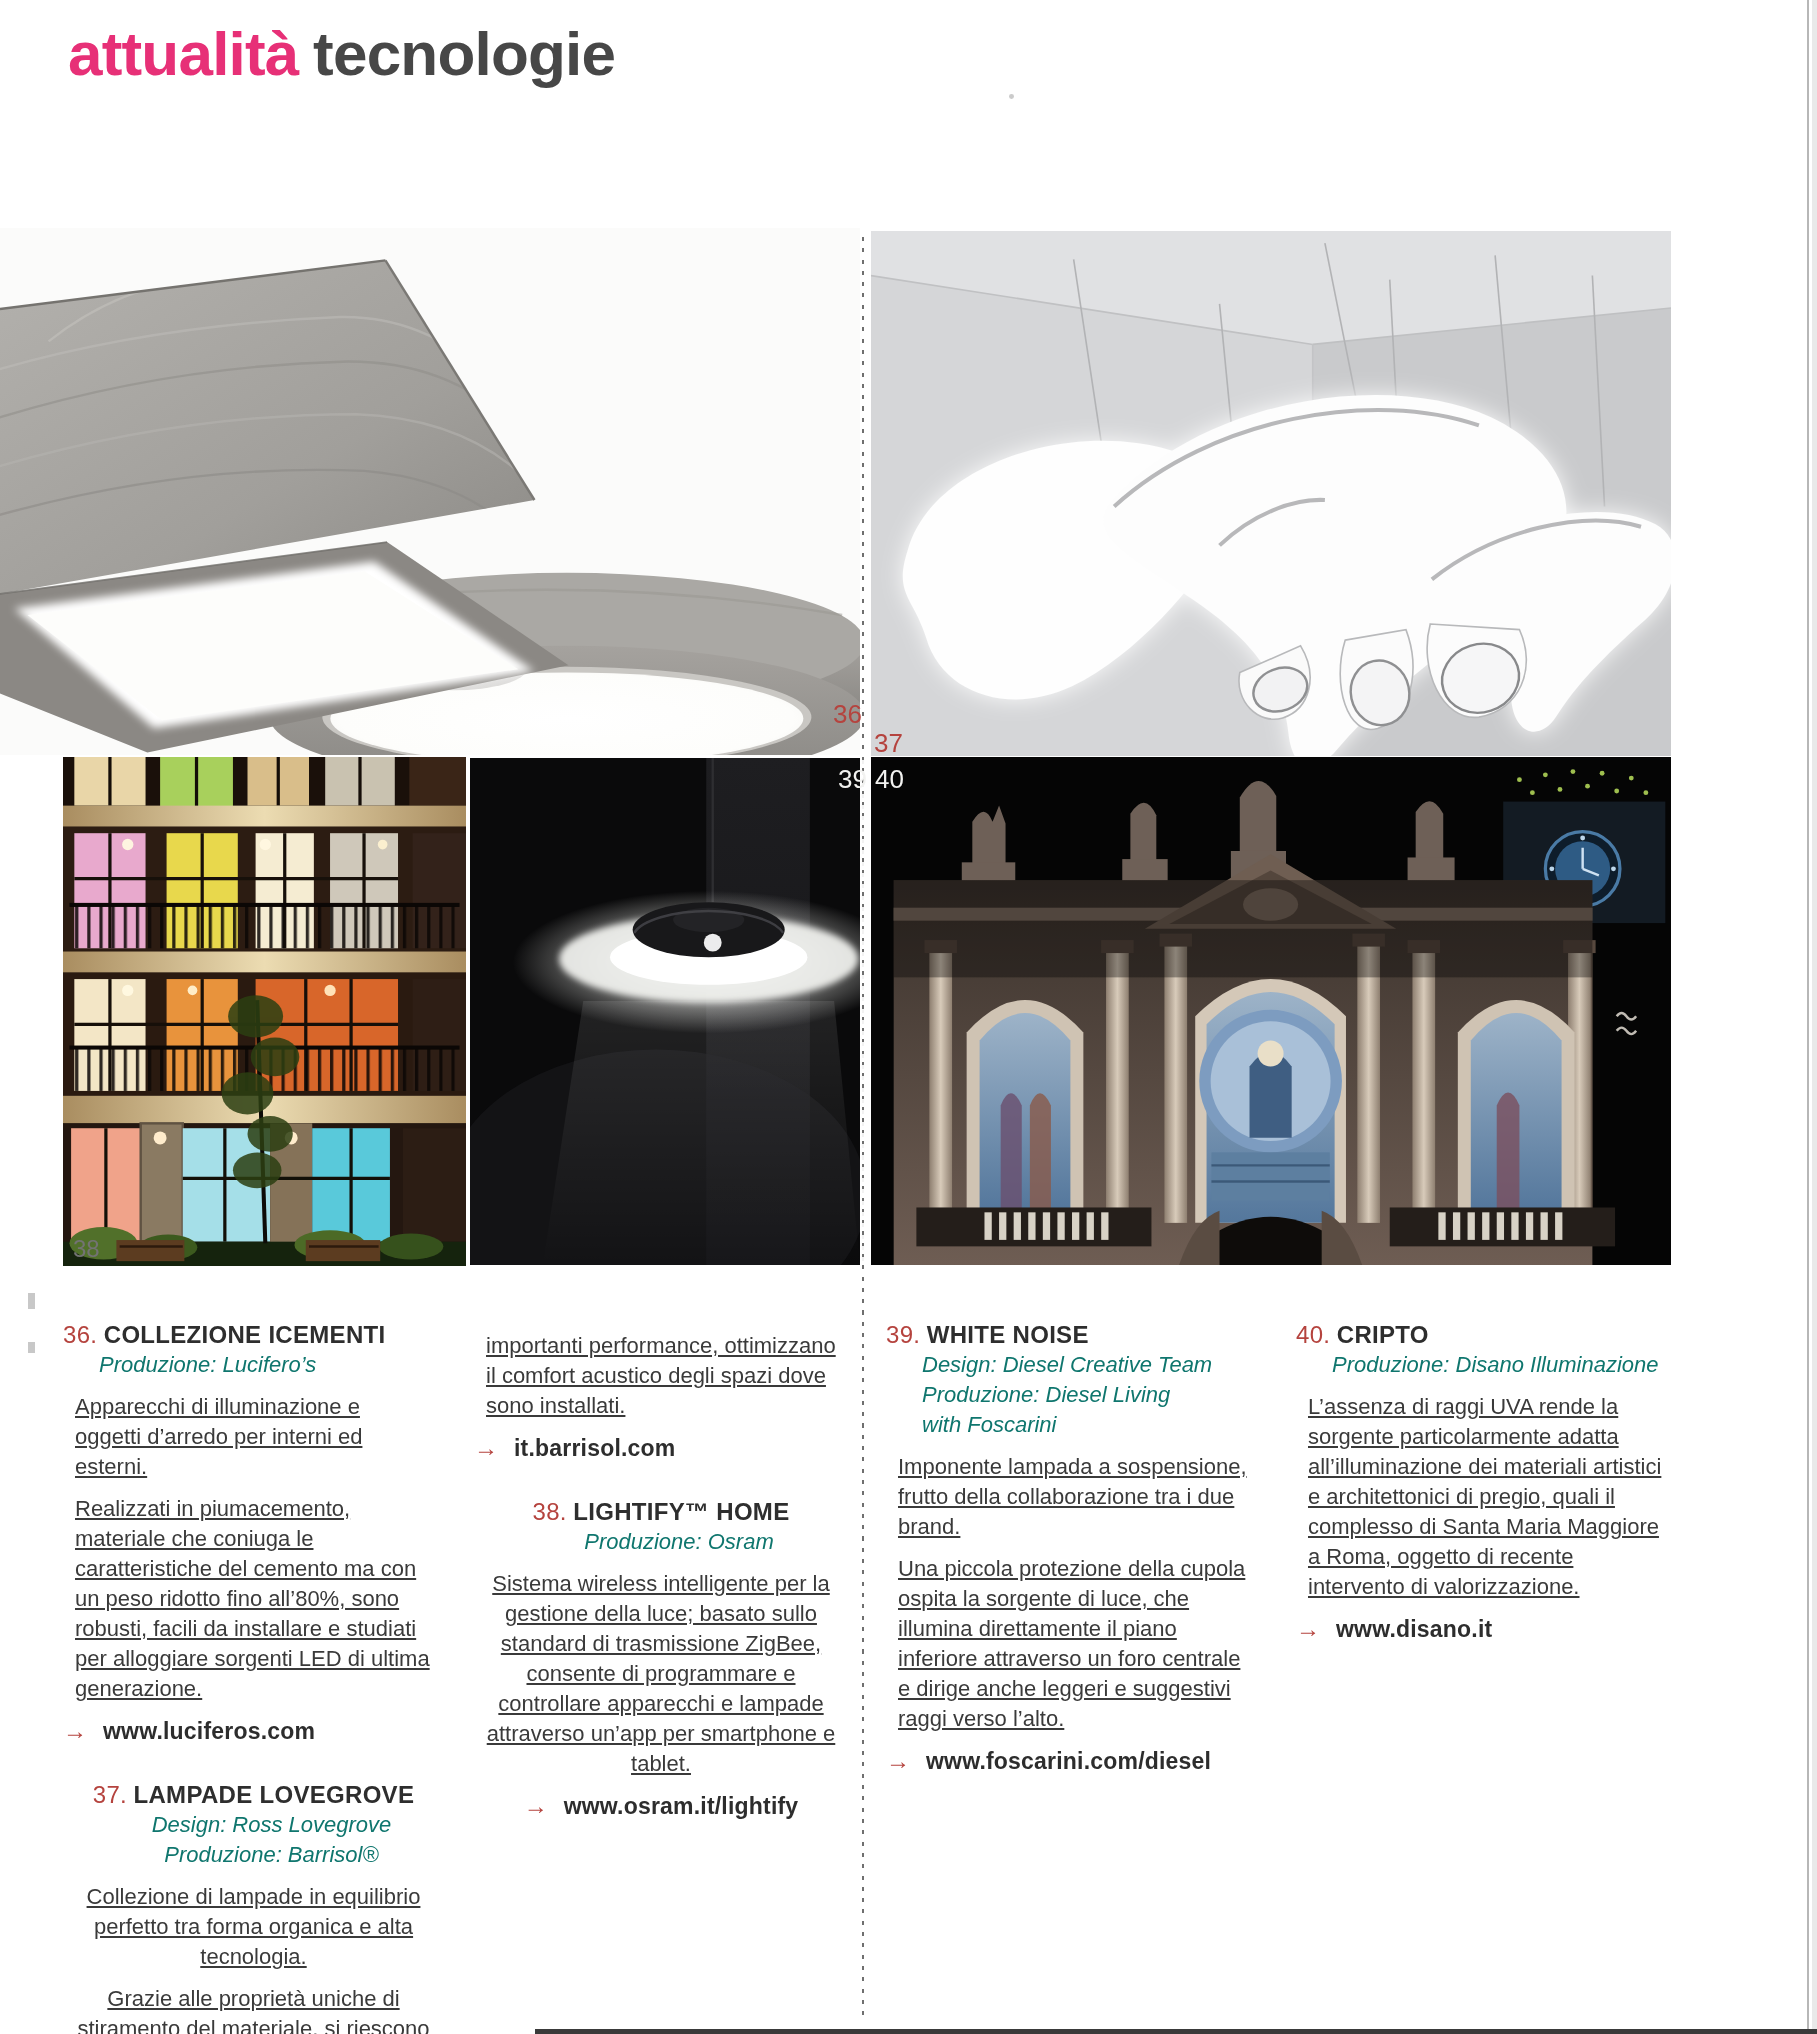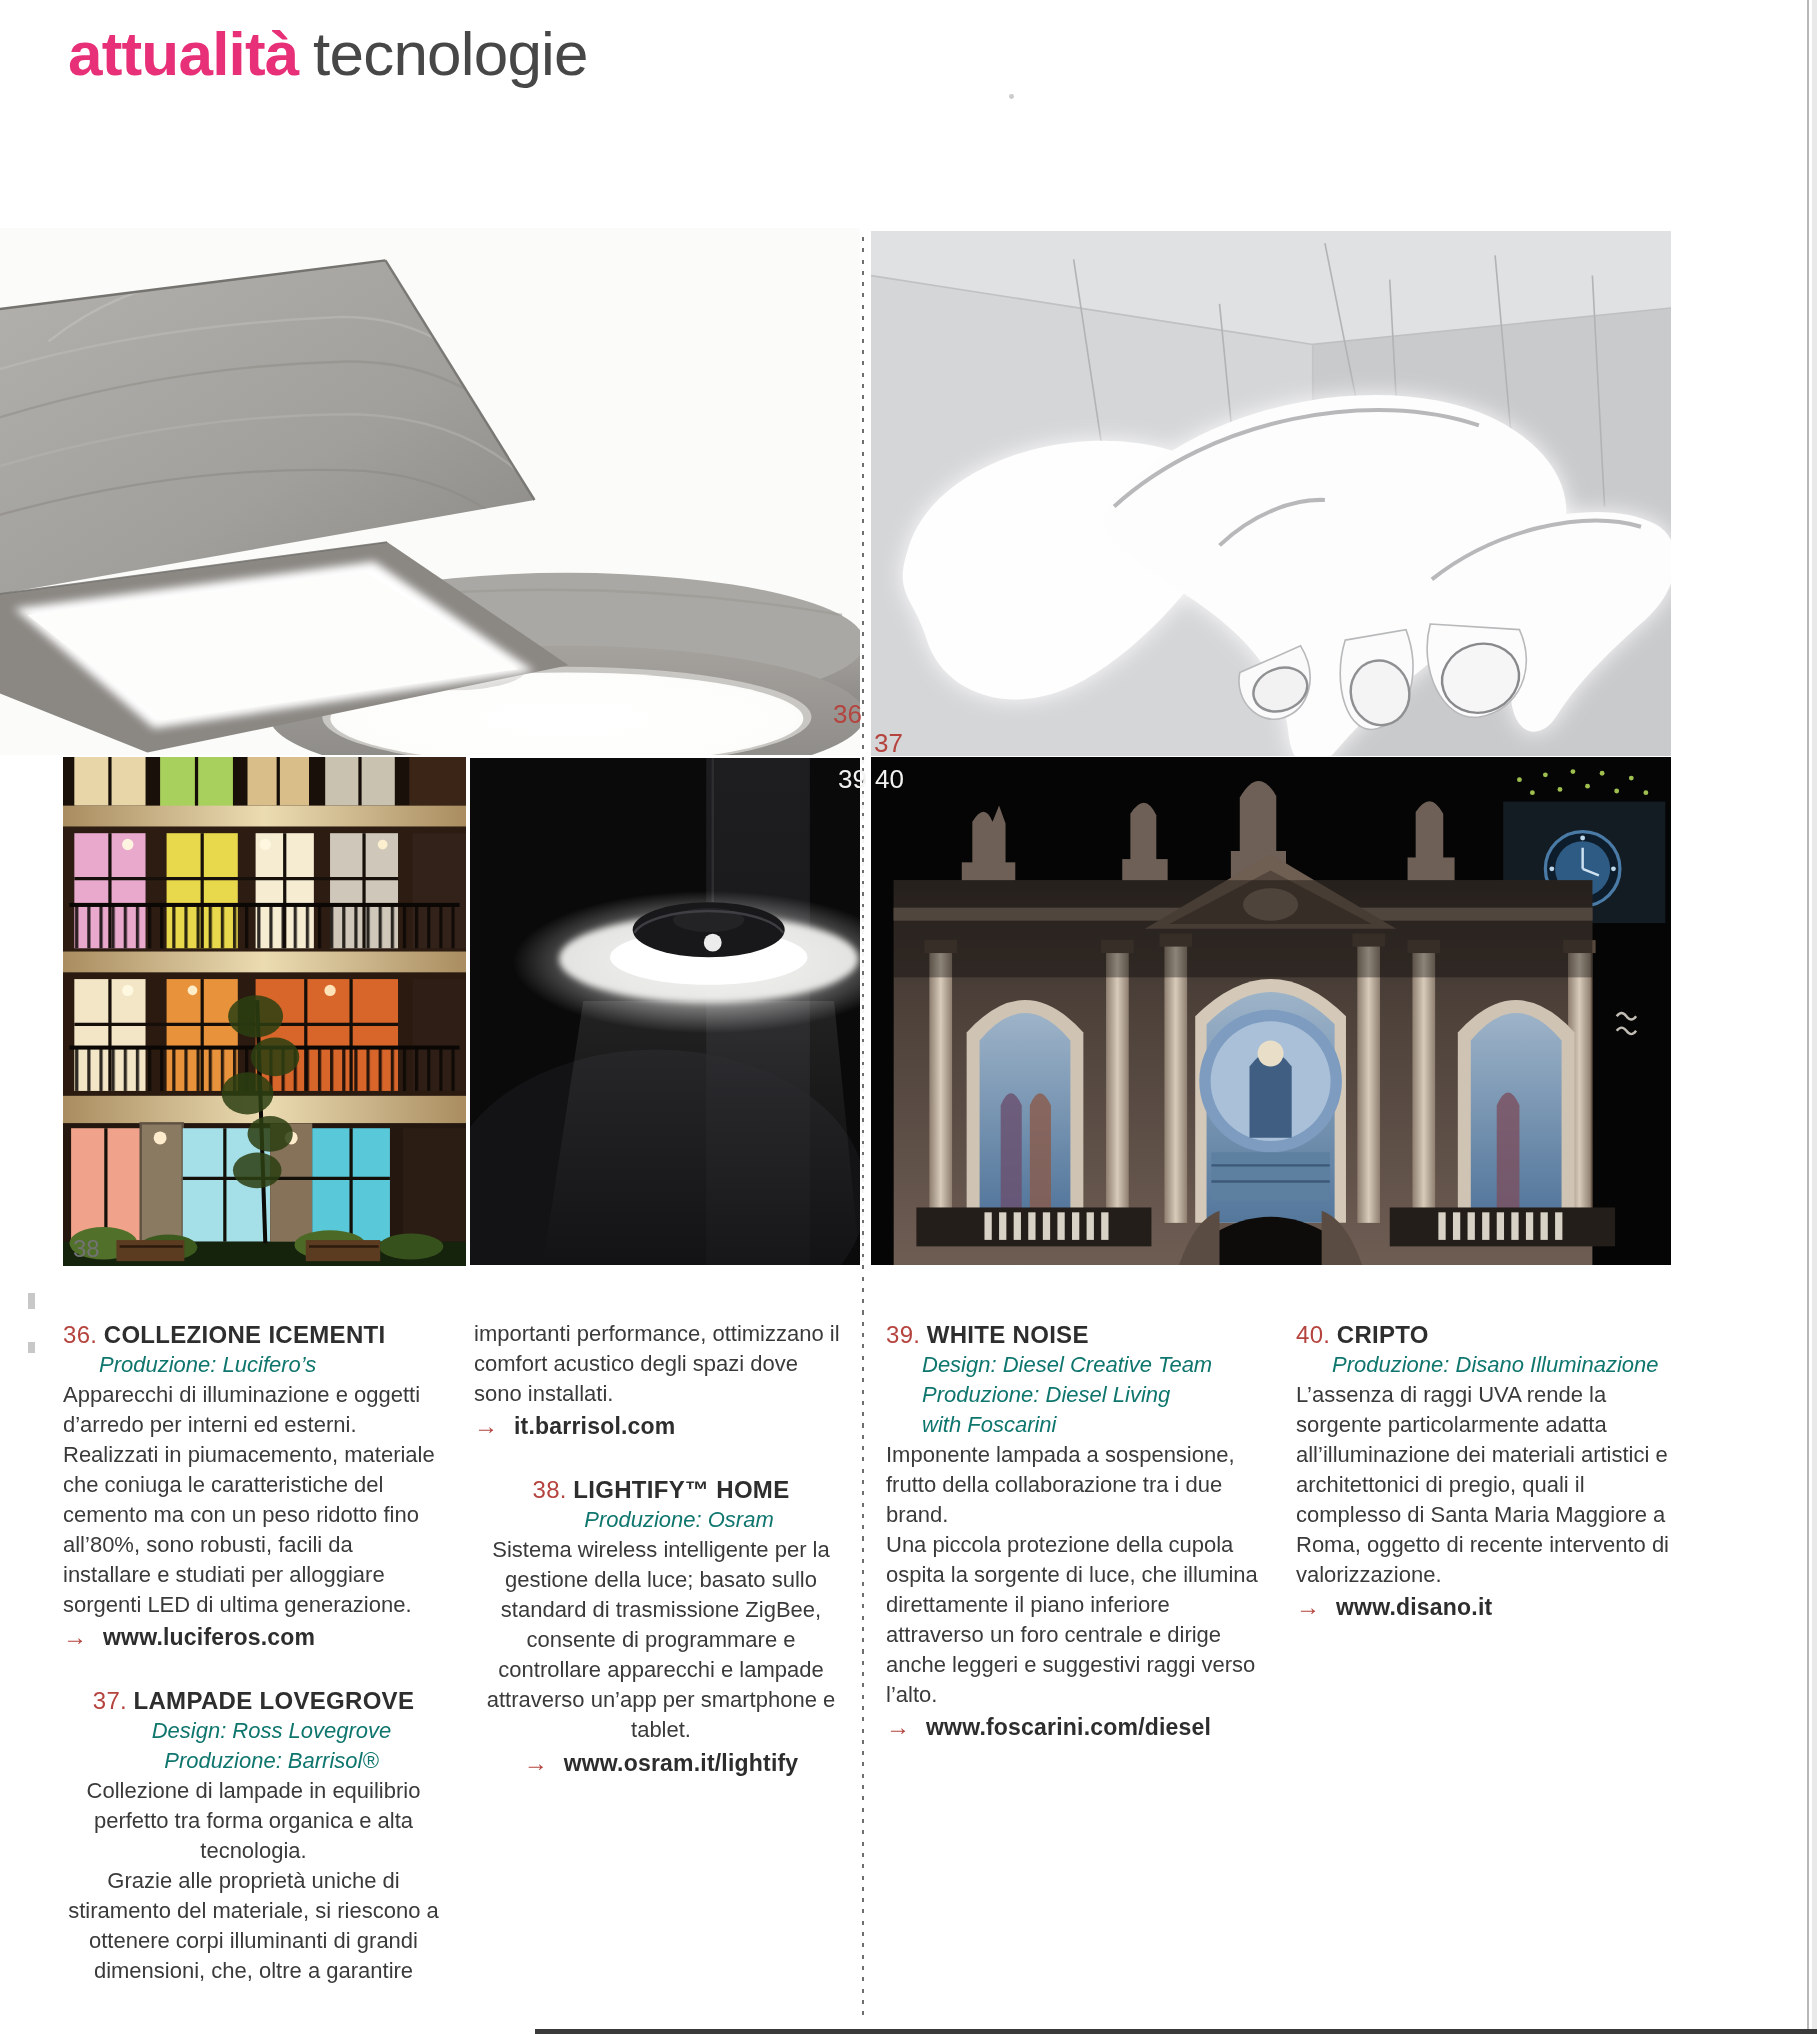--- a/index.html
+++ b/index.html
@@ -2,21 +2,21 @@
 <html style="font-size:13px"><head>
 <meta charset="utf-8">
 <style>
   html,body{margin:0;padding:0;background:#ffffff;}
   .page{position:relative;width:1818px;height:2034px;background:#ffffff;overflow:hidden;
         font-family:"Liberation Sans","DejaVu Sans",sans-serif;color:#3a3a3a;}
 
   
   .masthead{position:absolute;left:68px;top:18px;font-size:62px;letter-spacing:-0.8px;white-space:nowrap;}
   .masthead .accent{color:#e73077;font-weight:700;}
-  .masthead .rest{color:#474747;font-weight:400;margin-left:14.6px;}
+  .masthead .rest{color:#474747;font-weight:700;margin-left:14.6px;}
 
   
   .fig{position:absolute;overflow:hidden;}
   .fig svg{display:block;width:100%;height:100%;}
   #fig36{left:0;top:228px;width:860px;height:527px;background:#fbfbfa;}
   #fig37{left:871px;top:231px;width:800px;height:525px;background:#d0d1d3;}
   #fig38{left:63px;top:757px;width:403px;height:509px;background:#160d08;}
   #fig39{left:470px;top:758px;width:390px;height:507px;background:#0a0a0b;}
   #fig40{left:871px;top:757px;width:800px;height:508px;background:#040404;}
 
@@ -41,21 +41,21 @@
   .cols{position:absolute;top:1319px;left:0;width:1818px;z-index:4;}
   .col{position:absolute;top:0;font-size:22px;line-height:30px;}
   #col1{left:63px;width:381px;}
   #col2{left:474px;width:374px;}
   #col3{left:886px;width:374px;}
   #col4{left:1296px;width:390px;}
   .block + .block{margin-top:32px;text-align:center;}
   .item-heading{font-size:24px;font-weight:700;color:#2e2e2e;letter-spacing:0.3px;line-height:31px;}
   .item-heading .num{color:#b5433e;font-weight:400;margin-right:6.5px;}
   .credit{padding-left:36px;color:#0f766e;font-style:italic;}
-  .para{margin:0;}
+  .para{margin:12px;text-decoration:underline;}
   .linkrow{margin-top:2.4px;white-space:nowrap;}
   .linkrow .arrow{color:#b5433e;font-weight:700;font-size:24px;}
   .linkrow .url{font-weight:700;color:#2d2d2d;font-size:23px;margin-left:16px;letter-spacing:0.2px;}
 
   
   .edge-line{position:absolute;top:0;height:2034px;z-index:7;}
   #edge1{left:1807px;width:2.4px;background:#b7b7b7;}
   #edge2{left:1812px;width:6.5px;background:#e9e9e9;}
   #bottom-strip{position:absolute;left:535px;top:2029px;width:1283px;height:4.9px;background:#3a3a3a;z-index:7;}
   .smudge{position:absolute;background:#9a9a9a;opacity:.55;z-index:7;}

